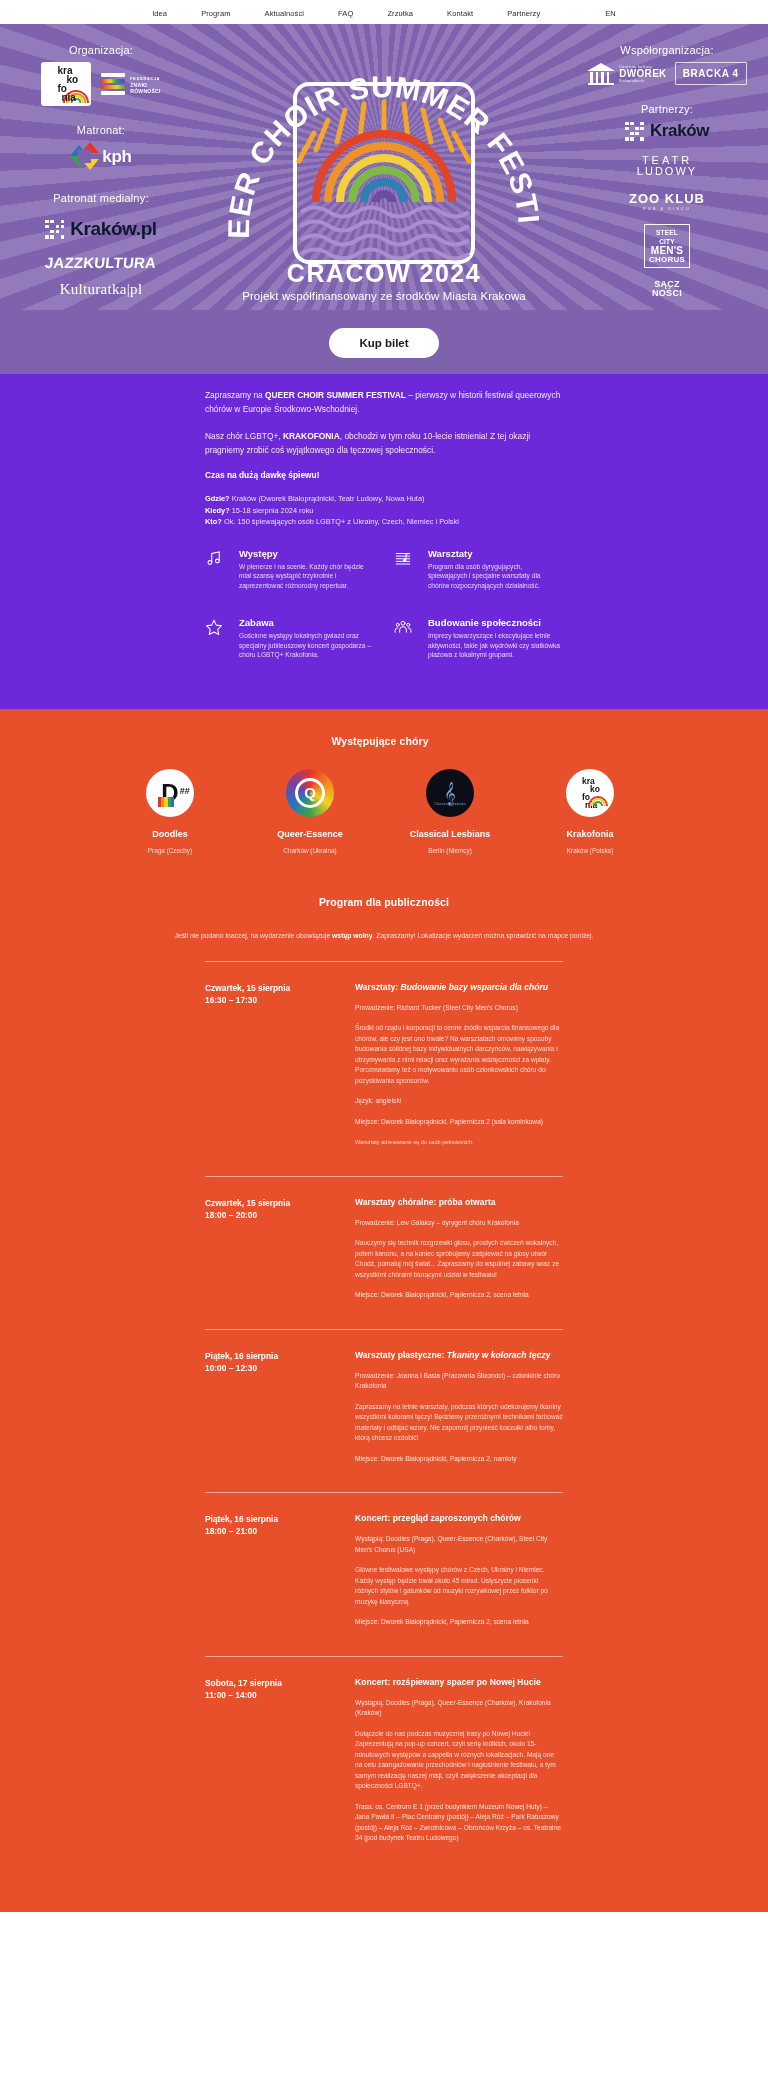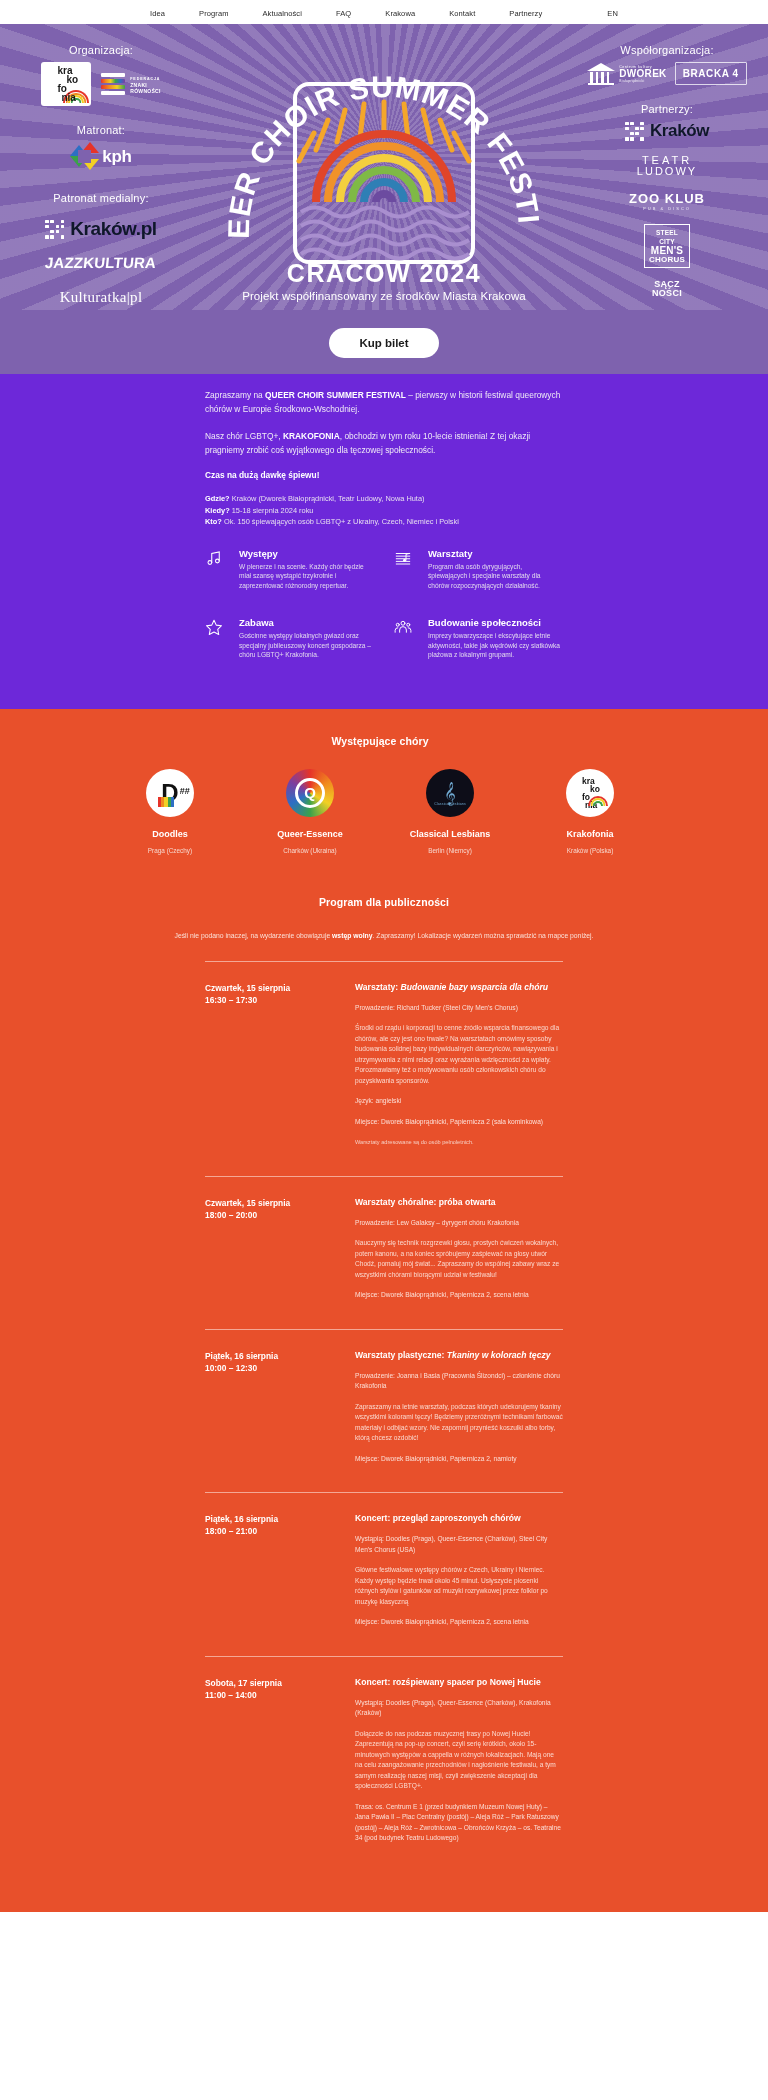--- a/index.html
+++ b/index.html
@@ -337,21 +337,21 @@
   .event .body p.small { font-size: 5.6px; color:#f6cdc1; }
 </style>
 </head>
 <body>
 
 <nav class="topnav">
   <a class="nav-item">Idea</a>
   <a class="nav-item">Program</a>
   <a class="nav-item">Aktualności</a>
   <a class="nav-item">FAQ</a>
-  <a class="nav-item">Krakowa</a>
+  <a class="nav-item">Zrzutka</a>
   <a class="nav-item">Kontakt</a>
   <a class="nav-item">Partnerzy</a>
   <a class="nav-item lang">EN</a>
 </nav>
 
 <header class="hero">
   <div class="rays"></div>
 
   <div class="hero-inner">
 
@@ -419,21 +419,21 @@
             <i class="off"></i>
           <i></i>
             <i></i>
             <i class="off"></i>
             <i></i>
         </div>
         <div class="kname">Kraków.pl</div>
       </div>
 
       <div class="logo-plain" style="margin-top:12px;transform:skewX(-6deg)">JAZZKULTURA</div>
-      <div class="logo-serif" style="margin-top:16px">Kulturatka|pl</div>
+      <div class="logo-serif" style="margin-top:8px">Kulturatka|pl</div>
 
     </div>
 
     <div class="emblem">
       <svg viewBox="0 0 330 260" xmlns="http://www.w3.org/2000/svg">
         <defs>
           <path id="arcpath" d="M 30 200 A 135 135 0 0 1 300 200"></path>
         </defs>
 
         <rect x="76" y="52" width="178" height="178" rx="14" ry="14" fill="none" stroke="#ffffff" stroke-width="4"></rect>

